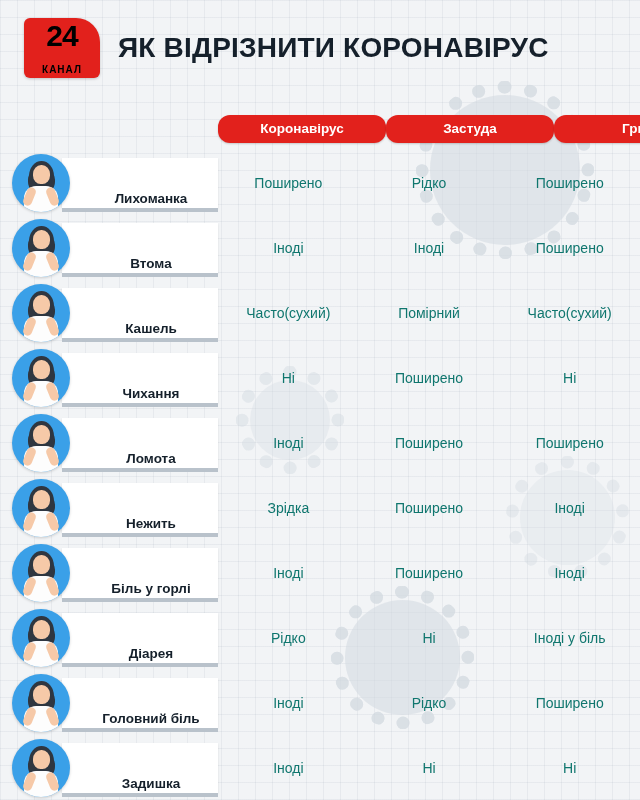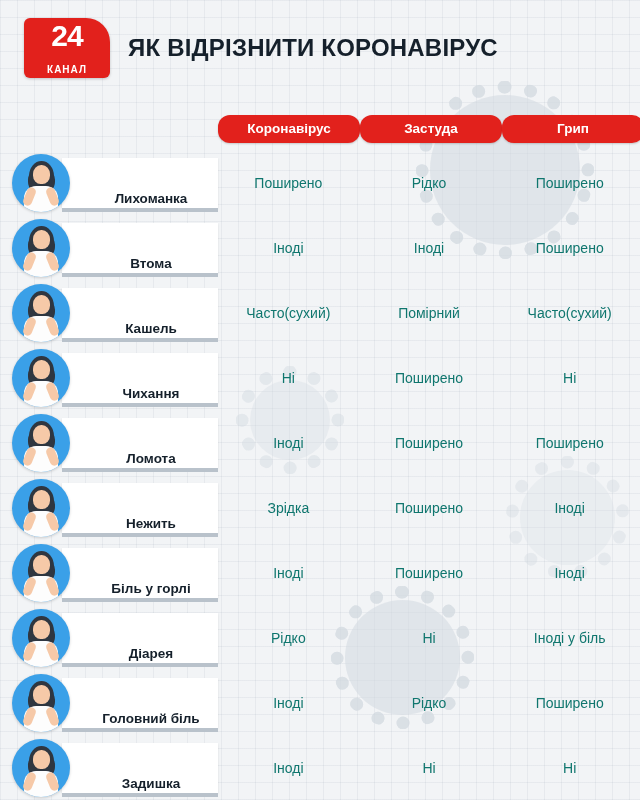--- a/index.html
+++ b/index.html
@@ -52,25 +52,25 @@
 
   
   .header {
     height: 96px;
     display: flex;
     align-items: center;
     padding-left: 24px;
     box-sizing: border-box;
   }
   .logo {
-    width: 86px;
+    width: 76px;
     height: 60px;
     background: #e2211c;
     border-radius: 6px 24px 6px 6px;
-    color: #ffffff;
+    color: #000000;
     display: flex;
     flex-direction: column;
     align-items: center;
     justify-content: center;
     line-height: 1;
     flex: none;
     box-shadow: 0 1px 3px rgba(0,0,0,.2);
   }
   .logo .num {
     font-size: 30px;
@@ -78,21 +78,21 @@
     letter-spacing: -1px;
   }
   .logo .kanal {
     font-size: 10px;
     font-weight: bold;
     letter-spacing: 1px;
     margin-top: 14px;
   }
   .title {
     margin-left: 18px;
-    font-size: 24px;
+    font-size: 28px;
     font-weight: bold;
     color: #15202b;
     letter-spacing: .2px;
   }
 
   
   .col-heads {
     position: absolute;
     top: 115px;
     left: 0;
@@ -104,21 +104,21 @@
   .chip-wrap {
     flex: 1 1 0;
     display: flex;
     justify-content: center;
   }
   .chip {
     background: #e2211c;
     color: #fff;
     font-size: 13.5px;
     font-weight: bold;
-    padding: 6px 4px 7px;
+    padding: 6px 17px 7px;
     width: 134px;
     text-align: center;
     border-radius: 12px;
     box-shadow: 0 1px 2px rgba(0,0,0,.18);
   }
 
   
   .rows {
     position: absolute;
     top: 150px;

